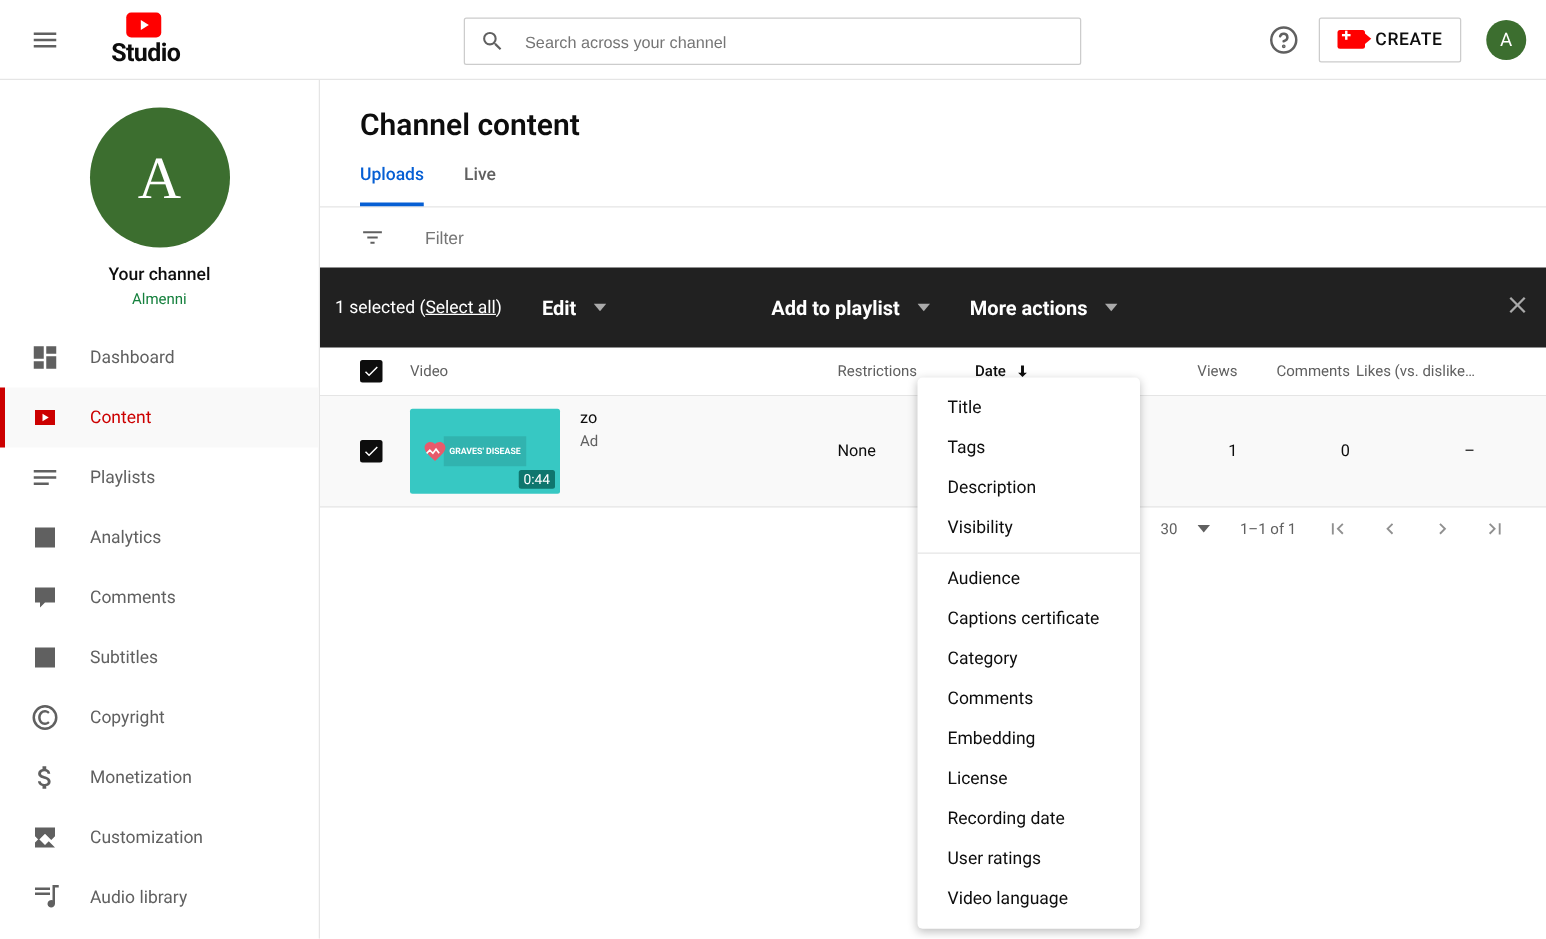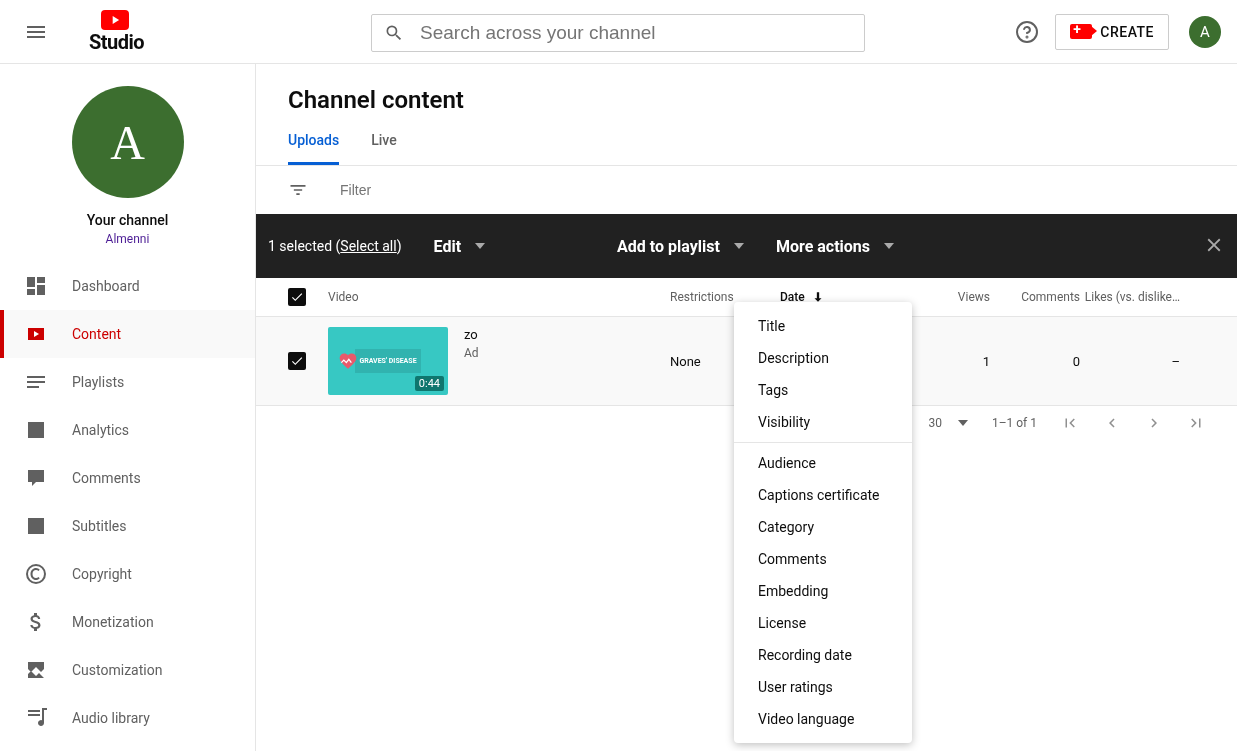--- a/index.html
+++ b/index.html
@@ -9,40 +9,40 @@
 .header { height: 64px; display: flex; align-items: center; padding: 0 16px; border-bottom: 1px solid #e5e5e5; position: relative; z-index: 10; }
 .menu-btn { width: 40px; height: 40px; display: flex; align-items: center; justify-content: center; border-radius: 50%; cursor: pointer; }
 .menu-btn svg { width: 24px; height: 24px; fill: #606060; }
 .logo { display: flex; align-items: center; margin-left: 33px; flex-direction: column; }
 .logo-icon { width: 28px; height: 20px; background: #ff0000; border-radius: 4px; display: flex; align-items: center; justify-content: center; margin-right: 4px; }
 .logo-icon svg { width: 14px; height: 14px; fill: #fff; }
 .logo-text { font-size: 20px; font-weight: 700; letter-spacing: -0.5px; }
 .search-wrap { position: absolute; left: 371px; top: 14px; width: 494px; }
 .search-box { width: 100%; height: 38px; border: 1px solid #ccc; border-radius: 2px; display: flex; align-items: center; padding: 0 12px; }
 .search-box svg { width: 20px; height: 20px; fill: #606060; margin-right: 16px; }
-.search-box input { border: none; outline: none; flex: 1; font-size: 19px; color: #404040; }
+.search-box input { border: none; outline: none; flex: 1; font-size: 13px; color: #404040; }
 .header-right { margin-left: auto; display: flex; align-items: center; gap: 8px; }
 .help-btn { width: 40px; height: 40px; display: flex; align-items: center; justify-content: center; cursor: pointer; }
 .help-btn svg { width: 24px; height: 24px; fill: none; stroke: #606060; stroke-width: 2; }
 .create-btn { height: 36px; border: 1px solid #ccc; border-radius: 2px; display: flex; align-items: center; padding: 0 14px; gap: 8px; cursor: pointer; background: #fff; }
 .create-icon { width: 22px; height: 15px; background: #ff0000; border-radius: 2px; position: relative; }
 .create-icon::after { content: '+'; color: #fff; font-size: 14px; position: absolute; left: 3px; top: -3px; font-weight: bold; }
 .create-icon::before { content: ''; position: absolute; right: -5px; top: 2px; border-left: 6px solid #ff0000; border-top: 5px solid transparent; border-bottom: 5px solid transparent; }
 .create-btn span { font-size: 14px; font-weight: 500; letter-spacing: 0.5px; }
 .avatar { width: 32px; height: 32px; border-radius: 50%; background: #3c6e2f; color: #fff; display: flex; align-items: center; justify-content: center; font-size: 15px; cursor: pointer; margin-left: 12px; }
 
 
 .body-wrap { display: flex; height: calc(751px - 64px); }
 
 
 .sidebar { width: 256px; border-right: 1px solid #e5e5e5; display: flex; flex-direction: column; }
 .channel-block { padding: 22px 0 16px; text-align: center; }
 .channel-avatar { width: 112px; height: 112px; border-radius: 50%; background: #3c6e2f; color: #fff; display: inline-flex; align-items: center; justify-content: center; font-size: 48px; font-family: Georgia, serif; }
 .channel-title { font-size: 14px; font-weight: 500; margin-top: 14px; }
-.channel-name { font-size: 12px; color: #4c1d95; margin-top: 4px; }
+.channel-name { font-size: 12px; color: #15803d; margin-top: 4px; }
 .nav { }
 .nav-item { height: 48px; display: flex; align-items: center; padding: 0 24px; gap: 24px; cursor: pointer; color: #606060; }
 .nav-item svg { width: 24px; height: 24px; fill: #606060; }
 .nav-item.active { background: #f9f9f9; color: #cc0000; border-left: 4px solid #cc0000; padding-left: 20px; }
 .nav-item.active svg { fill: #cc0000; }
 .nav-label { font-size: 14px; font-weight: 400; }
 .nav-item.active .nav-label { font-weight: 400; }
 
 
 .main { flex: 1; overflow: auto; position: relative; }
@@ -332,22 +332,22 @@
         <span>
             <svg viewBox="0 0 24 24">
               <path d="M5.59 7.41L10.18 12l-4.59 4.59L7 18l6-6-6-6zM16 6h2v12h-2z"></path>
             </svg>
           </span>
       </div>
     </div>
 
     <div class="dropdown">
       <div class="dropdown-item">Title</div>
+      <div class="dropdown-item">Tags</div>
       <div class="dropdown-item">Description</div>
-      <div class="dropdown-item">Tags</div>
       <div class="dropdown-item">Visibility</div>
       <div class="dropdown-sep"></div>
       <div class="dropdown-item">Audience</div>
       <div class="dropdown-item">Captions certificate</div>
       <div class="dropdown-item">Category</div>
       <div class="dropdown-item">Comments</div>
       <div class="dropdown-item">Embedding</div>
       <div class="dropdown-item">License</div>
       <div class="dropdown-item">Recording date</div>
       <div class="dropdown-item">User ratings</div>

